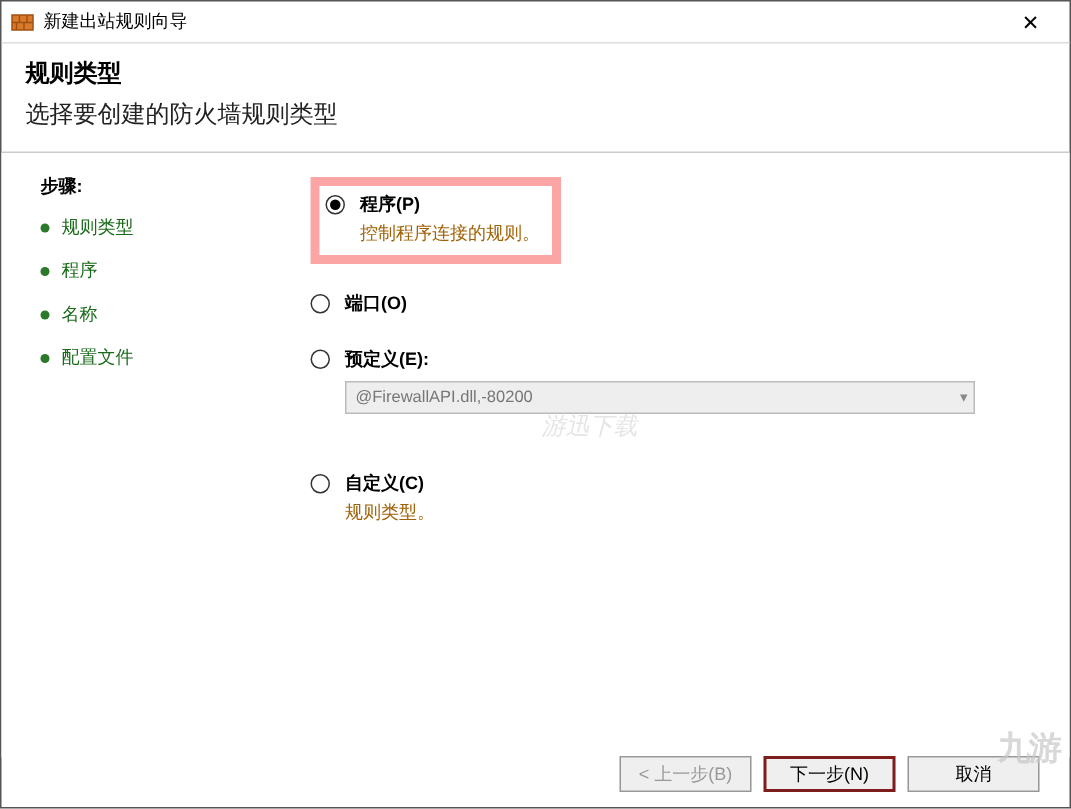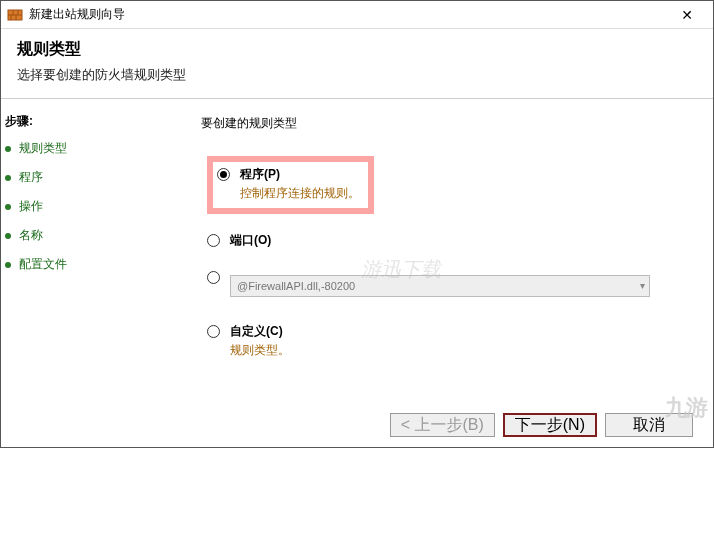--- a/index.html
+++ b/index.html
@@ -1,49 +1,49 @@
 <!DOCTYPE html>
 <html><head>
 <meta charset="utf-8">
 <style>
 * { box-sizing: border-box; margin: 0; padding: 0; }
 body { font-family: "Microsoft YaHei", "Segoe UI", sans-serif; font-size: 12px; background: #fff; color: #000; }
-.window { width: 714px; height: 448px; border: 1px solid #555; position: relative; background: #fff; }
+.window { width: 714px; height: 539px; border: 1px solid #555; position: relative; background: #fff; }
 .titlebar { height: 28px; display: flex; align-items: center; padding: 0 6px; border-bottom: 1px solid #ddd; }
 .titlebar .icon { width: 16px; height: 16px; margin-right: 6px; }
 .titlebar .title { flex: 1; font-size: 12px; }
 .titlebar .close { width: 40px; height: 26px; text-align: center; line-height: 26px; font-size: 14px; cursor: pointer; }
 .header { padding: 10px 16px 14px; border-bottom: 1px solid #ccc; }
 .header h1 { font-size: 16px; font-weight: bold; margin-bottom: 6px; }
-.header .subtitle { font-size: 13px; color: #222; }
+.header .subtitle { font-size: 16px; color: #222; }
 .body { display: flex; height: calc(100% - 28px - 62px - 44px); background: #fff; }
-.sidebar { width: 180px; padding: 14px 10px 10px 4px; }
+.sidebar { width: 180px; padding: 14px 10px 10px 26px; }
 .steps-label { font-weight: bold; font-size: 12px; margin-bottom: 10px; }
 .step { display: flex; align-items: center; margin-bottom: 12px; cursor: pointer; }
 .step .bullet { width: 6px; height: 6px; background: #2a7a2a; border-radius: 50%; margin-right: 8px; }
 .step .lbl { font-size: 12px; color: #1a6a1a; }
 .content { flex: 1; padding: 16px 30px 10px 20px; }
 .content .question { font-size: 12px; margin-bottom: 24px; }
 .options { margin-left: 6px; }
 .option { display: flex; align-items: flex-start; margin-bottom: 18px; }
 .radio { width: 13px; height: 13px; border: 1px solid #333; border-radius: 50%; margin-top: 2px; margin-right: 10px; position: relative; flex-shrink: 0; background: #fff; }
 .radio.selected::after { content: ""; position: absolute; width: 7px; height: 7px; background: #000; border-radius: 50%; top: 2px; left: 2px; }
 .option .texts { flex: 1; }
 .option .label { font-weight: bold; font-size: 12px; margin-bottom: 2px; }
 .option .desc { font-size: 12px; color: #a16207; }
-.option .combo { margin-top: 6px; margin-bottom: 8px; width: 420px; text-align: center; }
+.option .combo { margin-top: 6px; margin-bottom: 20px; width: 420px; text-align: center; }
 .combo-box { height: 22px; border: 1px solid #bbb; background: #eee; color: #777; display: flex; align-items: center; padding: 0 6px; font-size: 11px; position: relative; }
 .combo-box .chev { position: absolute; right: 4px; top: 4px; font-size: 10px; color: #888; }
 .highlight { border: 6px solid #fca5a5; padding: 4px 8px 6px 4px; display: inline-flex; }
 .buttons { position: absolute; bottom: 0; left: 0; right: 0; height: 44px; display: flex; justify-content: flex-end; align-items: center; padding: 0 20px; gap: 8px; }
-.btn { min-width: 88px; height: 24px; border: 1px solid #999; background: #efefef; font-size: 16px; cursor: pointer; padding: 0 10px; }
+.btn { min-width: 88px; height: 24px; border: 1px solid #999; background: #efefef; font-size: 12px; cursor: pointer; padding: 0 10px; }
 .btn:disabled { color: #999; }
 .btn.hl { border: 2px solid #7f1d1d; }
 .watermark { position: absolute; right: 6px; bottom: 24px; font-size: 22px; font-weight: bold; color: rgba(200,200,200,0.7); letter-spacing: -1px; }
-.wm-mid { position: absolute; font-size: 20px; color: rgba(180,180,180,0.35); top: 255px; left: 360px; font-style: italic; pointer-events: none; }
+.wm-mid { position: absolute; font-size: 16px; color: rgba(180,180,180,0.35); top: 273px; left: 360px; font-style: italic; pointer-events: none; }
 </style>
 </head>
 <body>
 
 <div class="window">
 
   <div class="titlebar">
     <span class="icon">
       <svg viewBox="0 0 16 16">
           <rect x="1" y="3" width="14" height="10" fill="#d97a2a" stroke="#a05010"></rect>
@@ -69,34 +69,29 @@
       <div class="step">
           <span class="bullet"></span>
           <span class="lbl">规则类型</span>
         </div>
       <div class="step">
           <span class="bullet"></span>
           <span class="lbl">程序</span>
         </div>
       <div class="step">
           <span class="bullet"></span>
-          <span class="lbl">操作</span>
-        </div>
-      <div class="step">
-          <span class="bullet"></span>
           <span class="lbl">名称</span>
         </div>
       <div class="step">
           <span class="bullet"></span>
           <span class="lbl">配置文件</span>
         </div>
     </div>
 
     <div class="content">
-      <div class="question">要创建的规则类型</div>
 
       <div class="options">
 
         <div class="highlight">
           <div class="option" style="margin-bottom:0">
             <span class="radio selected"></span>
             <div class="texts">
               <div class="label">程序(P)</div>
               <div class="desc">控制程序连接的规则。</div>
             </div>
@@ -106,20 +101,21 @@
         <div class="option" style="margin-top:18px">
           <span class="radio"></span>
           <div class="texts">
             <div class="label">端口(O)</div>
           </div>
         </div>
 
         <div class="option">
           <span class="radio"></span>
           <div class="texts">
+            <div class="label">预定义(E):</div>
             <div class="combo">
               <div class="combo-box">
                 <span>@FirewallAPI.dll,-80200</span>
                 <span class="chev">▾</span>
               </div>
             </div>
           </div>
         </div>
 
         <div class="option">

